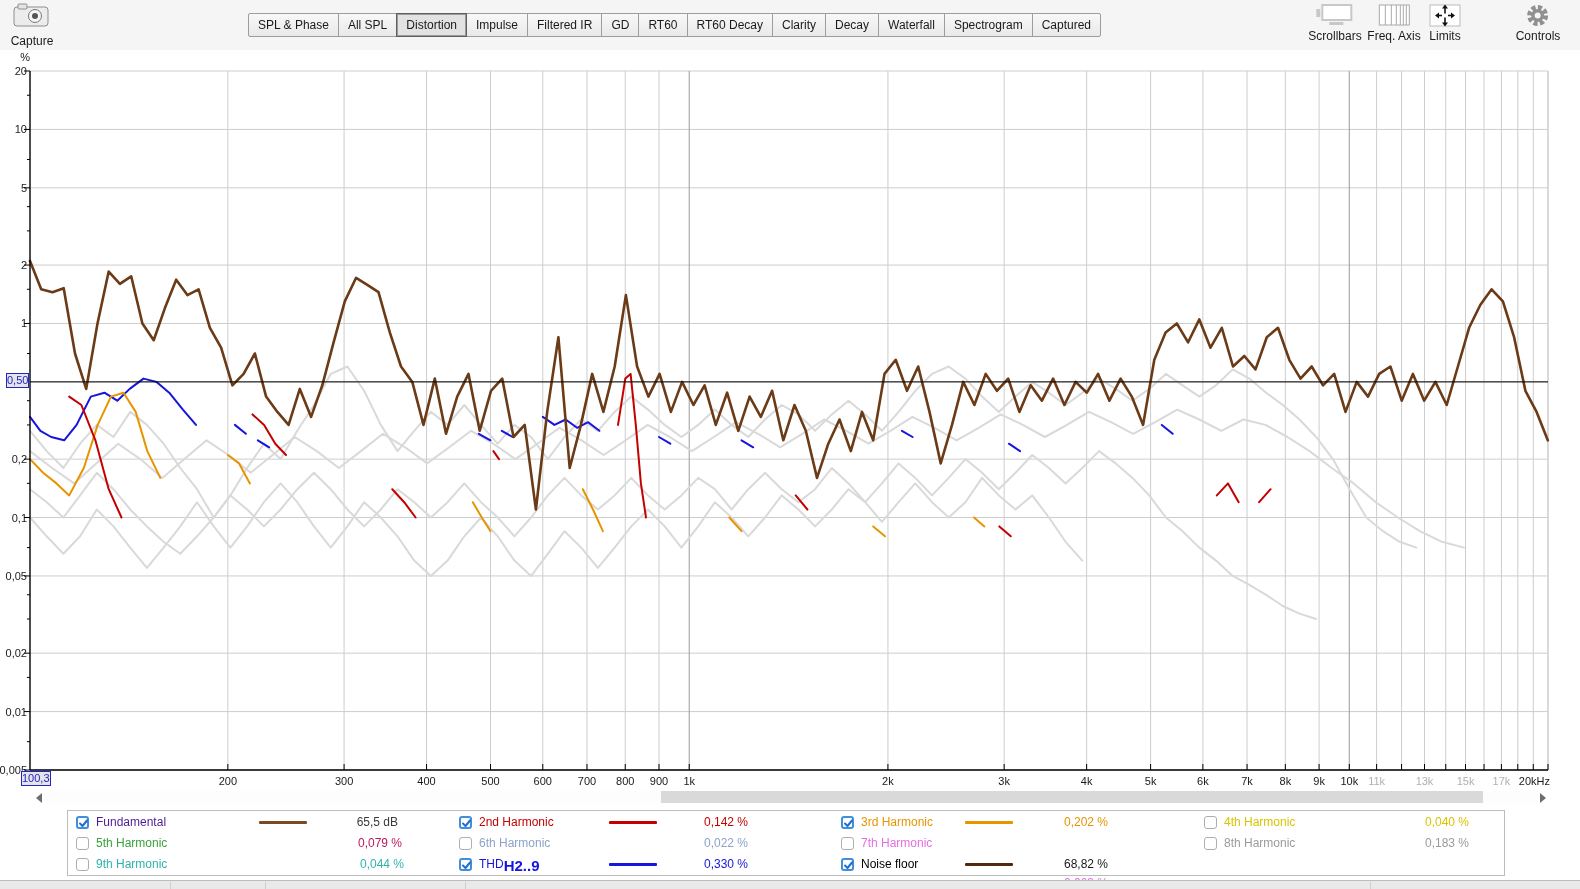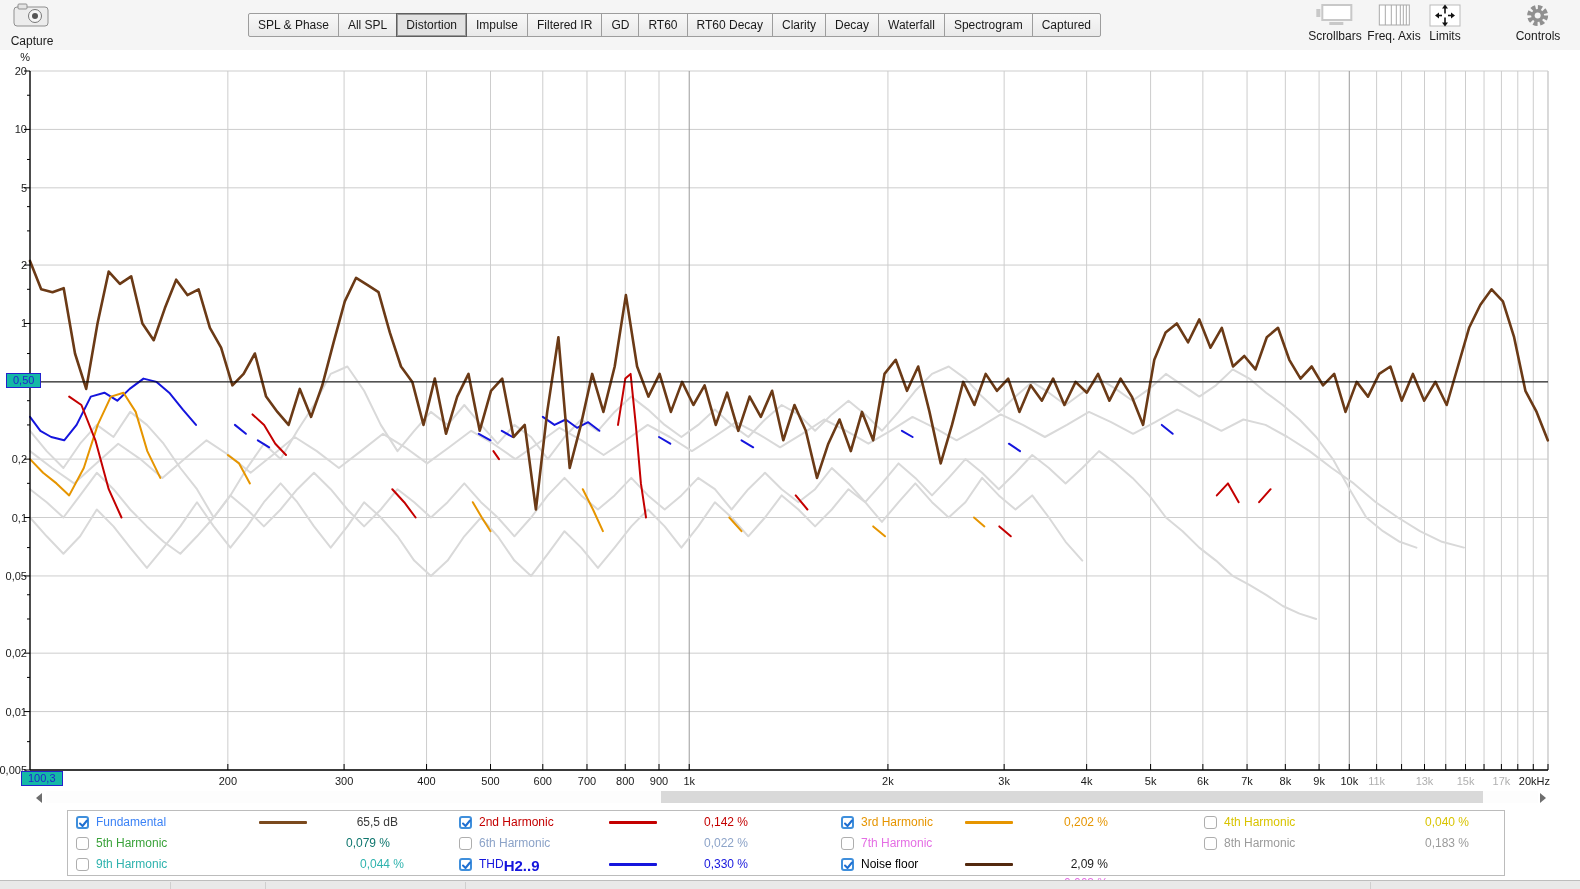--- a/index.html
+++ b/index.html
@@ -11,22 +11,22 @@
   .tabs{position:absolute;left:248px;top:13px;display:flex;}
   .tab{font-size:12px;line-height:14px;padding:4px 9px;background:linear-gradient(#f8f8f8,#e9e9e9);
        border:1px solid #9d9d9d;margin-left:-1px;white-space:nowrap;cursor:default;}
   .tab:first-child{margin-left:0;border-top-left-radius:2px;border-bottom-left-radius:2px;}
   .tab:last-child{border-top-right-radius:2px;border-bottom-right-radius:2px;}
   .tab.active{background:#e2e2e2;border:1px solid #5f5f5f;box-shadow:inset 0 0 0 1px #9a9a9a;position:relative;}
   .tool{position:absolute;top:3px;text-align:center;transform:translateX(-50%);cursor:default;}
   .tool .tool-label{font-size:12px;color:#1a1a1a;display:block;margin-top:1px;white-space:nowrap;}
   .tool .ticon{display:block;margin:0 auto;height:25px;}
   #plot-svg{position:absolute;left:0;top:0;}
-  .cursor-box{position:absolute;border:1px solid #2323cc;color:#2323cc;background:#14b8a6;
-      font-size:11px;line-height:13px;padding:0 6px;white-space:nowrap;}
+  .cursor-box{position:absolute;border:1px solid #2323cc;color:#2323cc;background:#e5e5e5;
+      font-size:11px;line-height:13px;padding:0 0;white-space:nowrap;}
   #cursor-y{left:6px;top:373px;}
   #cursor-x{left:21px;top:771px;}
   .scrollrow{position:absolute;left:0;top:791px;width:1580px;height:13px;background:#ffffff;}
   .scroll-arrow{position:absolute;top:2px;width:0;height:0;border-style:solid;cursor:default;}
   .scroll-arrow.left{left:36px;border-width:5px 6px 5px 0;border-color:transparent #6e6e6e transparent transparent;}
   .scroll-arrow.right{left:1540px;border-width:5px 0 5px 6px;border-color:transparent transparent transparent #6e6e6e;}
   .scroll-track{position:absolute;left:46px;top:0;width:1492px;height:12px;background:#fdfdfd;}
   .scroll-thumb{position:absolute;top:0;height:12px;background:#d9d9d9;cursor:default;}
   .legend{position:absolute;left:67px;top:810px;width:1438px;height:66px;background:#ffffff;
       border:1px solid #bcbcbc;box-sizing:border-box;}
@@ -309,21 +309,21 @@
   </div>
   <div class="scroll-arrow right"></div>
 </div>
 
 <div class="legend" id="legend">
     <div class="lg-cb on" style="left: 8px; top: 5px;">
       <svg width="11" height="11">
         <polyline points="2,5.5 4.5,8 9,2.5" fill="none" stroke="#1f6fd1" stroke-width="2" stroke-linecap="round" stroke-linejoin="round"></polyline>
       </svg>
     </div>
-    <span class="lg-label" style="left: 28px; top: 4px; color: #3b82f6;">Fundamental</span>
+    <span class="lg-label" style="left: 28px; top: 4px; color: #4c1d95;">Fundamental</span>
     <div class="lg-swatch" style="left: 191px; top: 10px; background: rgb(123, 74, 30);"></div>
     <span class="lg-value" style="left: 220px; top: 4px; color: rgb(58, 58, 58);">65,5 dB</span>
     <div class="lg-cb on" style="left: 391px; top: 5px;">
       <svg width="11" height="11">
         <polyline points="2,5.5 4.5,8 9,2.5" fill="none" stroke="#1f6fd1" stroke-width="2" stroke-linecap="round" stroke-linejoin="round"></polyline>
       </svg>
     </div>
     <span class="lg-label" style="left: 411px; top: 4px; color: rgb(196, 0, 0);">2nd Harmonic</span>
     <div class="lg-swatch" style="left: 541px; top: 10px; background: rgb(196, 0, 0);"></div>
     <span class="lg-value" style="left: 570px; top: 4px; color: rgb(196, 0, 0);">0,142 %</span>
@@ -333,21 +333,21 @@
       </svg>
     </div>
     <span class="lg-label" style="left: 793px; top: 4px; color: rgb(230, 149, 0);">3rd Harmonic</span>
     <div class="lg-swatch" style="left: 897px; top: 10px; background: rgb(230, 149, 0);"></div>
     <span class="lg-value" style="left: 930px; top: 4px; color: rgb(230, 149, 0);">0,202 %</span>
     <div class="lg-cb off" style="left: 1136px; top: 5px;"></div>
     <span class="lg-label" style="left: 1156px; top: 4px; color: rgb(217, 196, 0);">4th Harmonic</span>
     <span class="lg-value" style="left: 1291px; top: 4px; color: rgb(217, 196, 0);">0,040 %</span>
     <div class="lg-cb off" style="left: 8px; top: 26px;"></div>
     <span class="lg-label" style="left: 28px; top: 25px; color: rgb(58, 162, 58);">5th Harmonic</span>
-    <span class="lg-value" style="left: 212px; top: 25px; color: #0f766e;">0,079 %</span>
+    <span class="lg-value" style="left: 224px; top: 25px; color: #be185d;">0,079 %</span>
     <div class="lg-cb off" style="left: 391px; top: 26px;"></div>
     <span class="lg-label" style="left: 411px; top: 25px; color: rgb(140, 163, 200);">6th Harmonic</span>
     <span class="lg-value" style="left: 570px; top: 25px; color: rgb(140, 163, 200);">0,022 %</span>
     <div class="lg-cb off" style="left: 773px; top: 26px;"></div>
     <span class="lg-label" style="left: 793px; top: 25px; color: rgb(228, 110, 228);">7th Harmonic</span>
     <span class="lg-value" style="left: 930px; top: 25px; color: rgb(228, 110, 228); margin-top: 40px;">0,063 %</span>
     <div class="lg-cb off" style="left: 1136px; top: 26px;"></div>
     <span class="lg-label" style="left: 1156px; top: 25px; color: rgb(155, 155, 155);">8th Harmonic</span>
     <span class="lg-value" style="left: 1291px; top: 25px; color: rgb(155, 155, 155);">0,183 %</span>
     <div class="lg-cb off" style="left: 8px; top: 47px;"></div>
@@ -361,21 +361,21 @@
     <span class="lg-label" style="left: 411px; top: 46px; color: rgb(21, 21, 221);">THD<sub>H2..9</sub></span>
     <div class="lg-swatch" style="left: 541px; top: 52px; background: rgb(21, 21, 221);"></div>
     <span class="lg-value" style="left: 570px; top: 46px; color: rgb(21, 21, 221);">0,330 %</span>
     <div class="lg-cb on" style="left: 773px; top: 47px;">
       <svg width="11" height="11">
         <polyline points="2,5.5 4.5,8 9,2.5" fill="none" stroke="#1f6fd1" stroke-width="2" stroke-linecap="round" stroke-linejoin="round"></polyline>
       </svg>
     </div>
     <span class="lg-label" style="left: 793px; top: 46px; color: #000000;">Noise floor</span>
     <div class="lg-swatch" style="left: 897px; top: 52px; background: rgb(83, 41, 14);"></div>
-    <span class="lg-value" style="left: 930px; top: 46px; color: rgb(26, 26, 26);">2,09 %</span>
+    <span class="lg-value" style="left: 930px; top: 46px; color: rgb(26, 26, 26);">68,82 %</span>
   </div>
 
 <div class="bottom-strip">
   <div class="bs-sep" style="left:170px"></div>
   <div class="bs-sep" style="left:265px"></div>
   <div class="bs-sep" style="left:465px"></div>
   <div class="bs-sep" style="left:1370px"></div>
 </div>
 
 </body></html>

